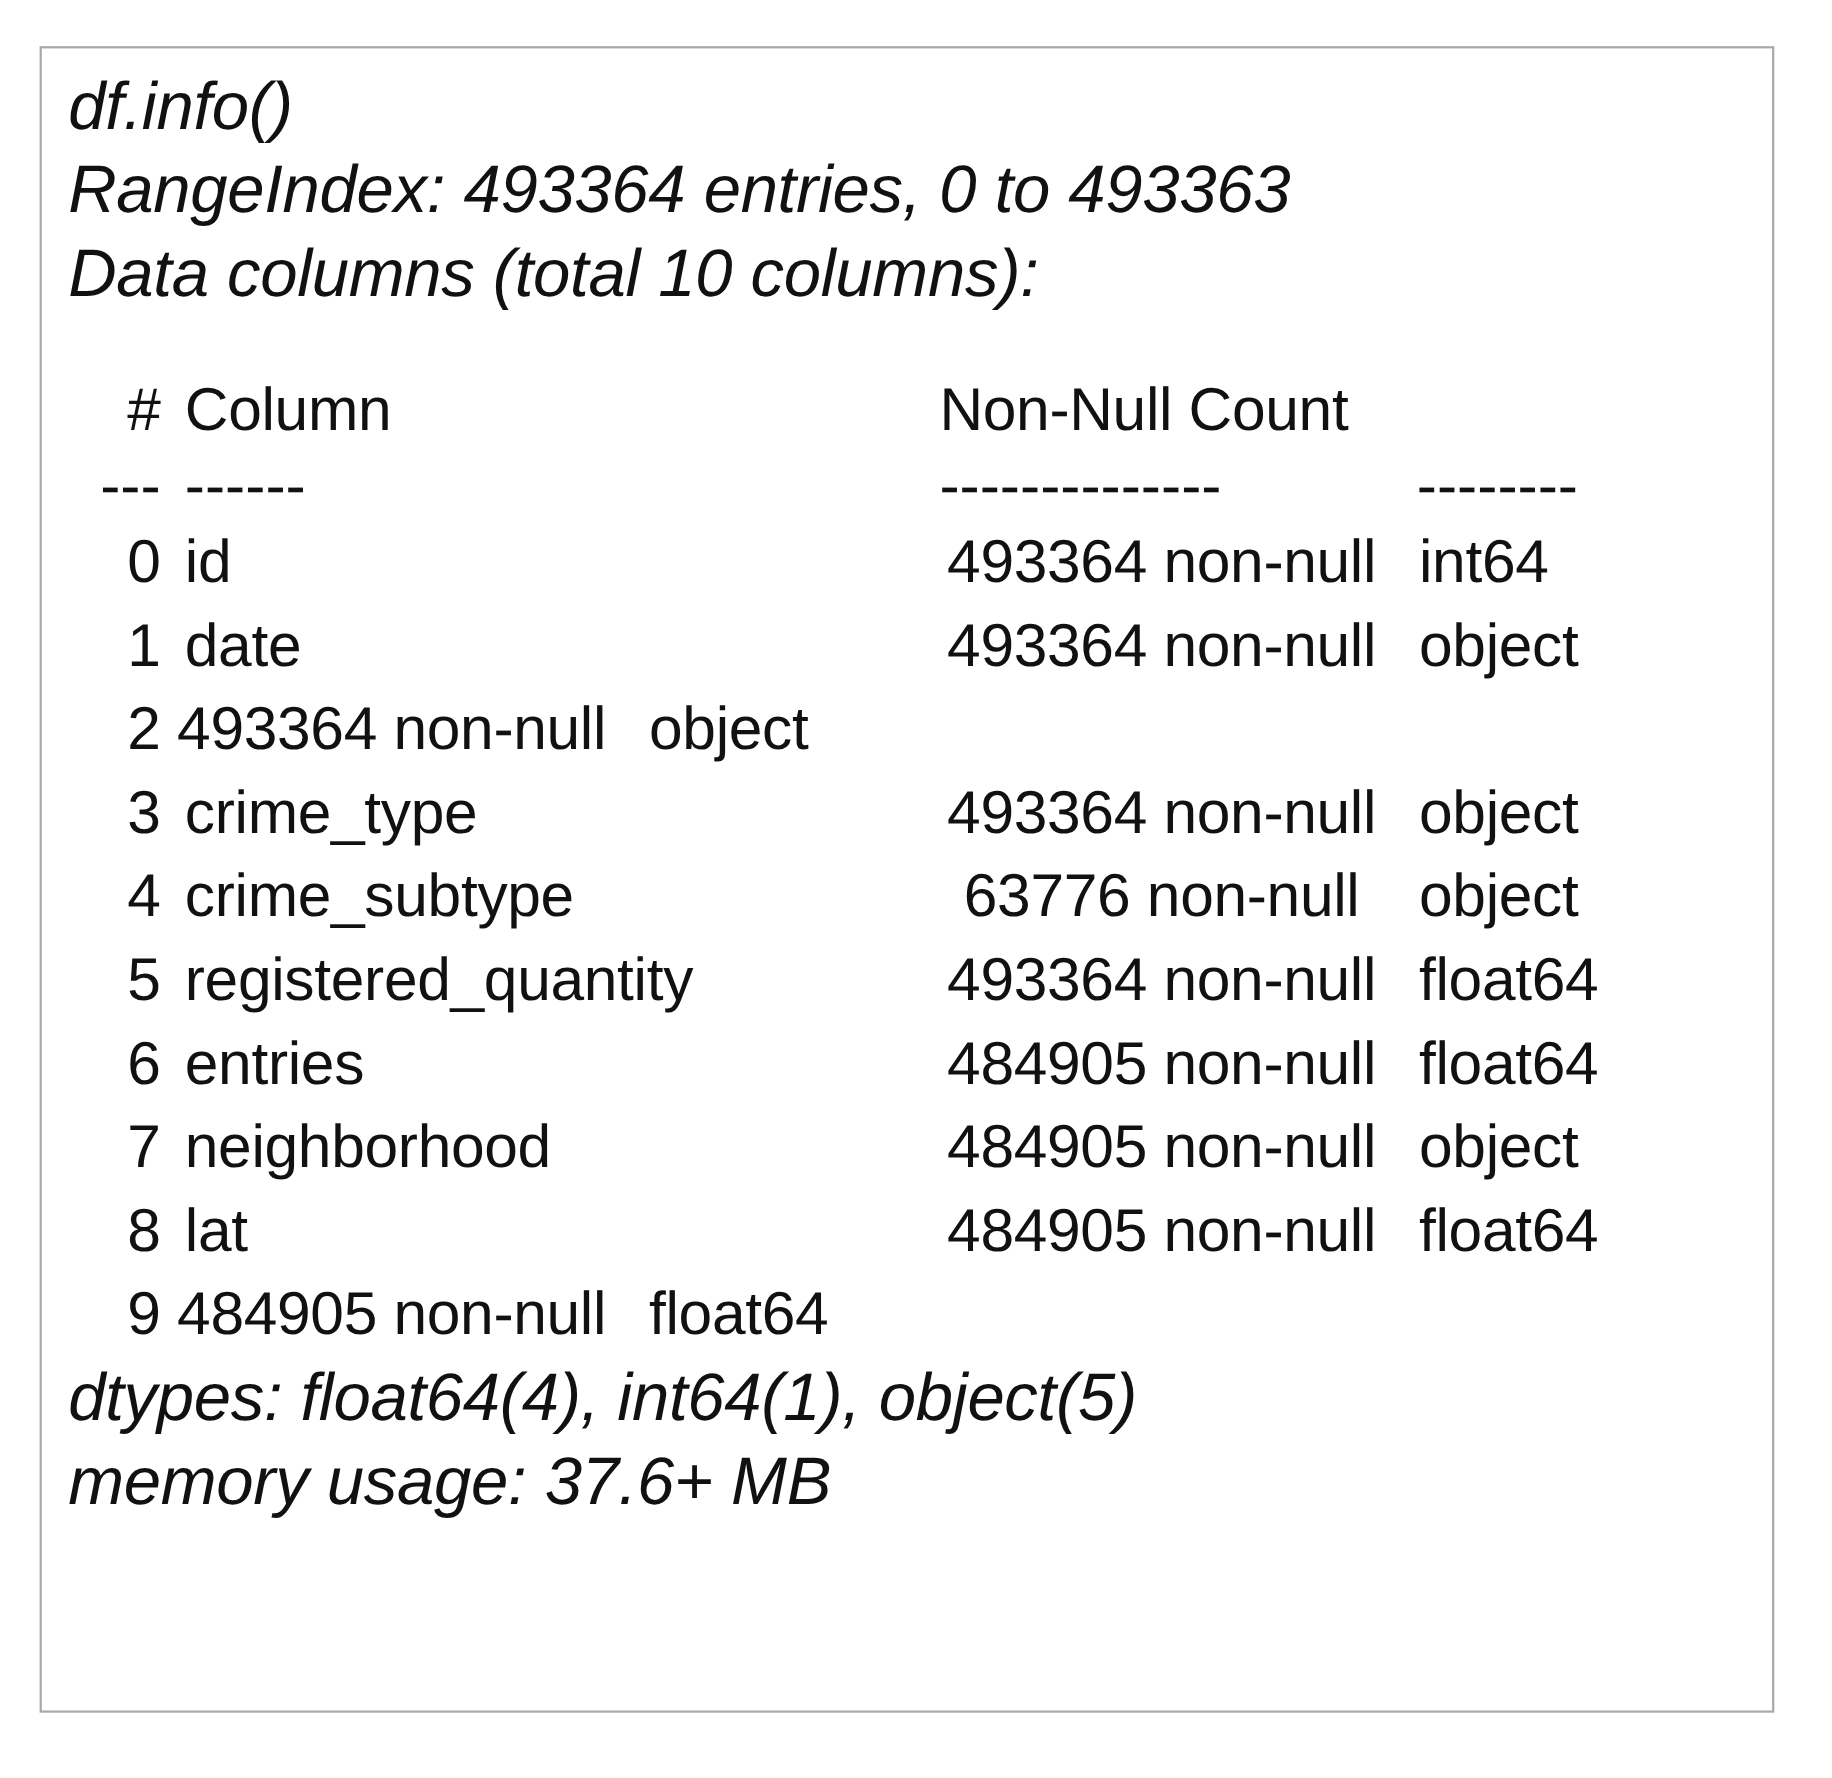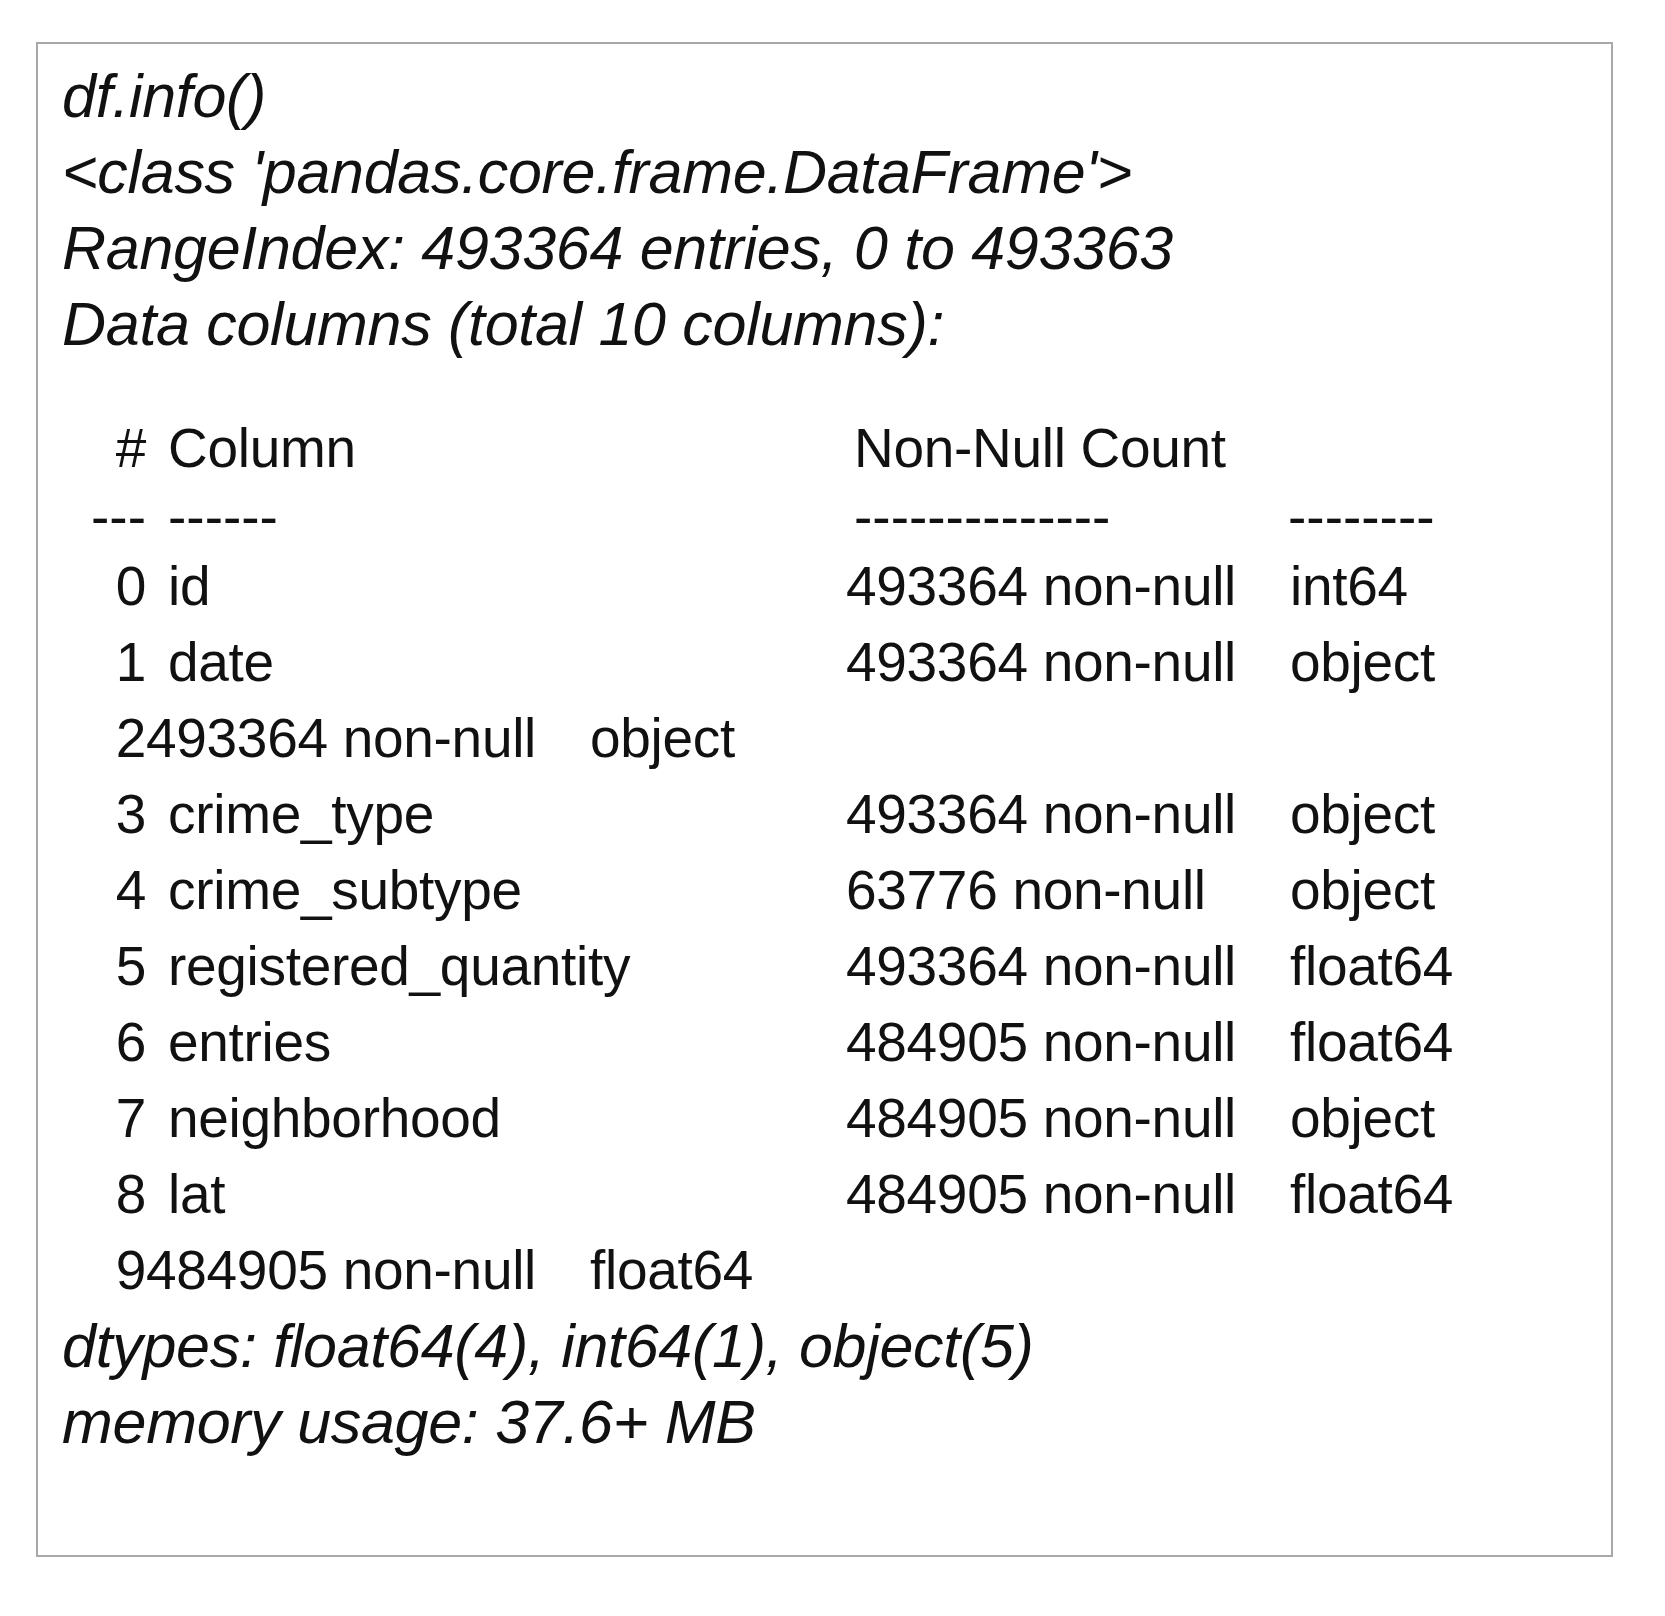--- a/index.html
+++ b/index.html
@@ -62,21 +62,21 @@
   }
   .col-name {
     width: 700px;
     flex: 0 0 700px;
     padding-left: 22px;
     box-sizing: border-box;
   }
   .col-count {
     width: 420px;
     flex: 0 0 420px;
-    text-align: left;
+    text-align: center;
   }
   .col-dtype {
     width: 260px;
     flex: 0 0 260px;
     padding-left: 24px;
     box-sizing: border-box;
     text-align: left;
   }
 
   
@@ -113,21 +113,20 @@
     line-height: 62px;
   }
 </style>
 </head>
 <body>
 
 <div id="output-frame">
   <div class="info-body">
 
     <div class="line">df.info()</div>
-    <div class="line">&lt;class 'pandas.core.frame.DataFrame'&gt;</div>
     <div class="line">RangeIndex: 493364 entries, 0 to 493363</div>
     <div class="line">Data columns (total 10 columns):</div>
 
     <div class="table-row header-row">
       <span class="col-index">#</span>
       <span class="col-name">Column</span>
       <span class="col-count">Non-Null Count</span>
     </div>
 
     <div class="table-row rule-row">

